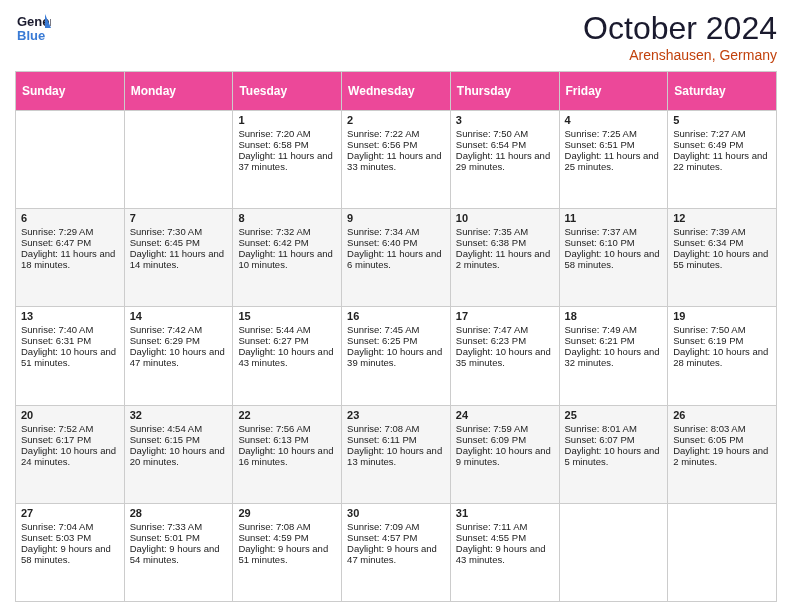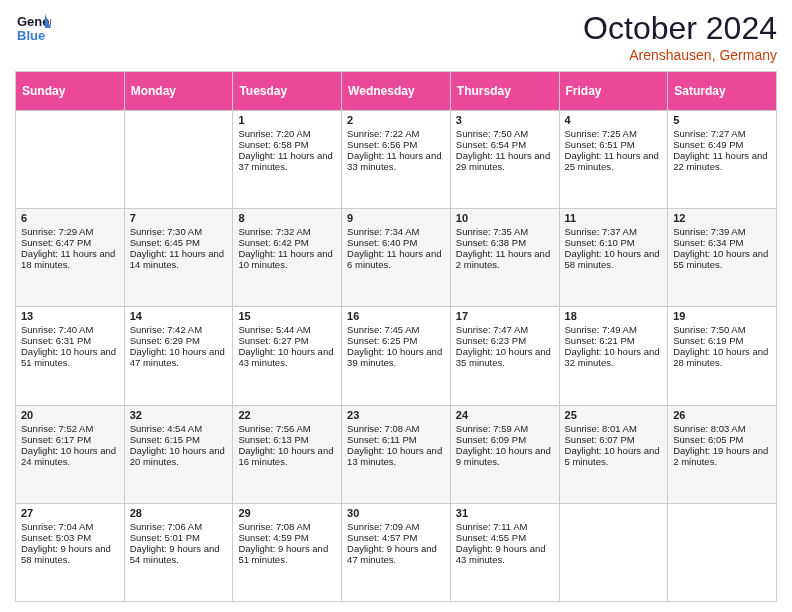--- a/index.html
+++ b/index.html
@@ -146,21 +146,21 @@
           <td><span class="day-num">20</span><span>Sunrise: 7:52 AM</span><br><span>Sunset: 6:17 PM</span><br><span>Daylight: 10 hours and 24 minutes.</span></td>
           <td><span class="day-num">32</span><span>Sunrise: 4:54 AM</span><br><span>Sunset: 6:15 PM</span><br><span>Daylight: 10 hours and 20 minutes.</span></td>
           <td><span class="day-num">22</span><span>Sunrise: 7:56 AM</span><br><span>Sunset: 6:13 PM</span><br><span>Daylight: 10 hours and 16 minutes.</span></td>
           <td><span class="day-num">23</span><span>Sunrise: 7:08 AM</span><br><span>Sunset: 6:11 PM</span><br><span>Daylight: 10 hours and 13 minutes.</span></td>
           <td><span class="day-num">24</span><span>Sunrise: 7:59 AM</span><br><span>Sunset: 6:09 PM</span><br><span>Daylight: 10 hours and 9 minutes.</span></td>
           <td><span class="day-num">25</span><span>Sunrise: 8:01 AM</span><br><span>Sunset: 6:07 PM</span><br><span>Daylight: 10 hours and 5 minutes.</span></td>
           <td><span class="day-num">26</span><span>Sunrise: 8:03 AM</span><br><span>Sunset: 6:05 PM</span><br><span>Daylight: 19 hours and 2 minutes.</span></td>
         </tr>
         <tr>
           <td><span class="day-num">27</span><span>Sunrise: 7:04 AM</span><br><span>Sunset: 5:03 PM</span><br><span>Daylight: 9 hours and 58 minutes.</span></td>
-          <td><span class="day-num">28</span><span>Sunrise: 7:06 AM</span><br><span>Sunset: 5:01 PM</span><br><span>Daylight: 9 hours and 54 minutes.</span></td>
+          <td><span class="day-num">28</span><span>Sunrise: 7:33 AM</span><br><span>Sunset: 5:01 PM</span><br><span>Daylight: 9 hours and 54 minutes.</span></td>
           <td><span class="day-num">29</span><span>Sunrise: 7:08 AM</span><br><span>Sunset: 4:59 PM</span><br><span>Daylight: 9 hours and 51 minutes.</span></td>
           <td><span class="day-num">30</span><span>Sunrise: 7:09 AM</span><br><span>Sunset: 4:57 PM</span><br><span>Daylight: 9 hours and 47 minutes.</span></td>
           <td><span class="day-num">31</span><span>Sunrise: 7:11 AM</span><br><span>Sunset: 4:55 PM</span><br><span>Daylight: 9 hours and 43 minutes.</span></td>
           <td class="empty"></td>
           <td class="empty"></td>
         </tr>
       </tbody>
   </table>
 </div>
 

